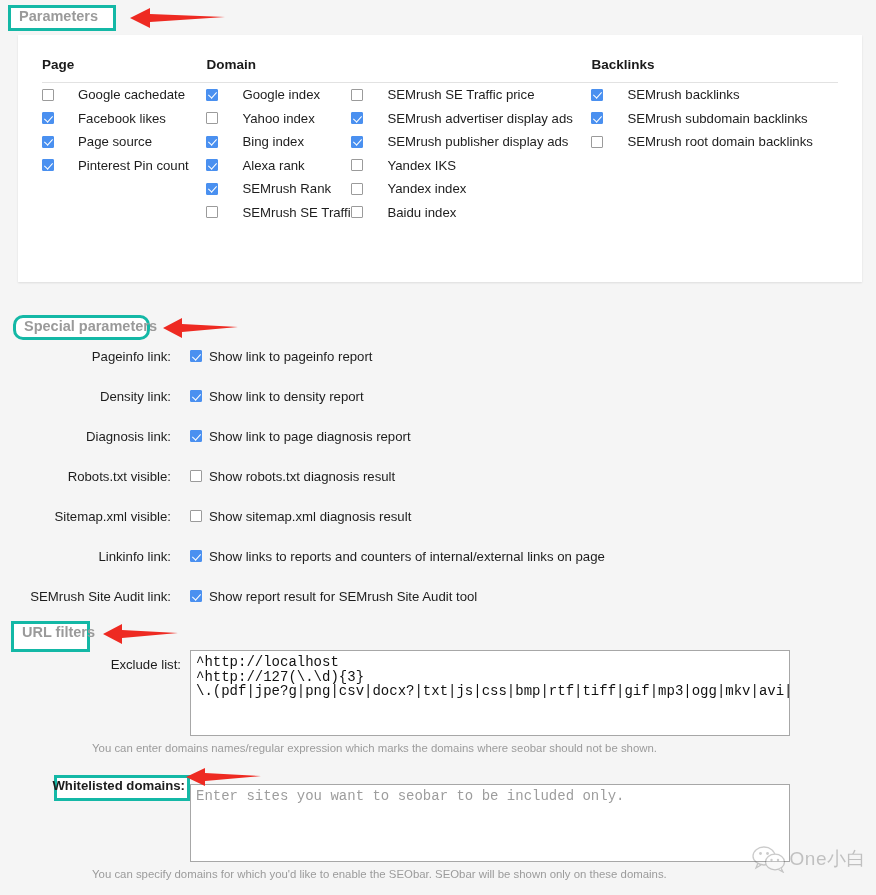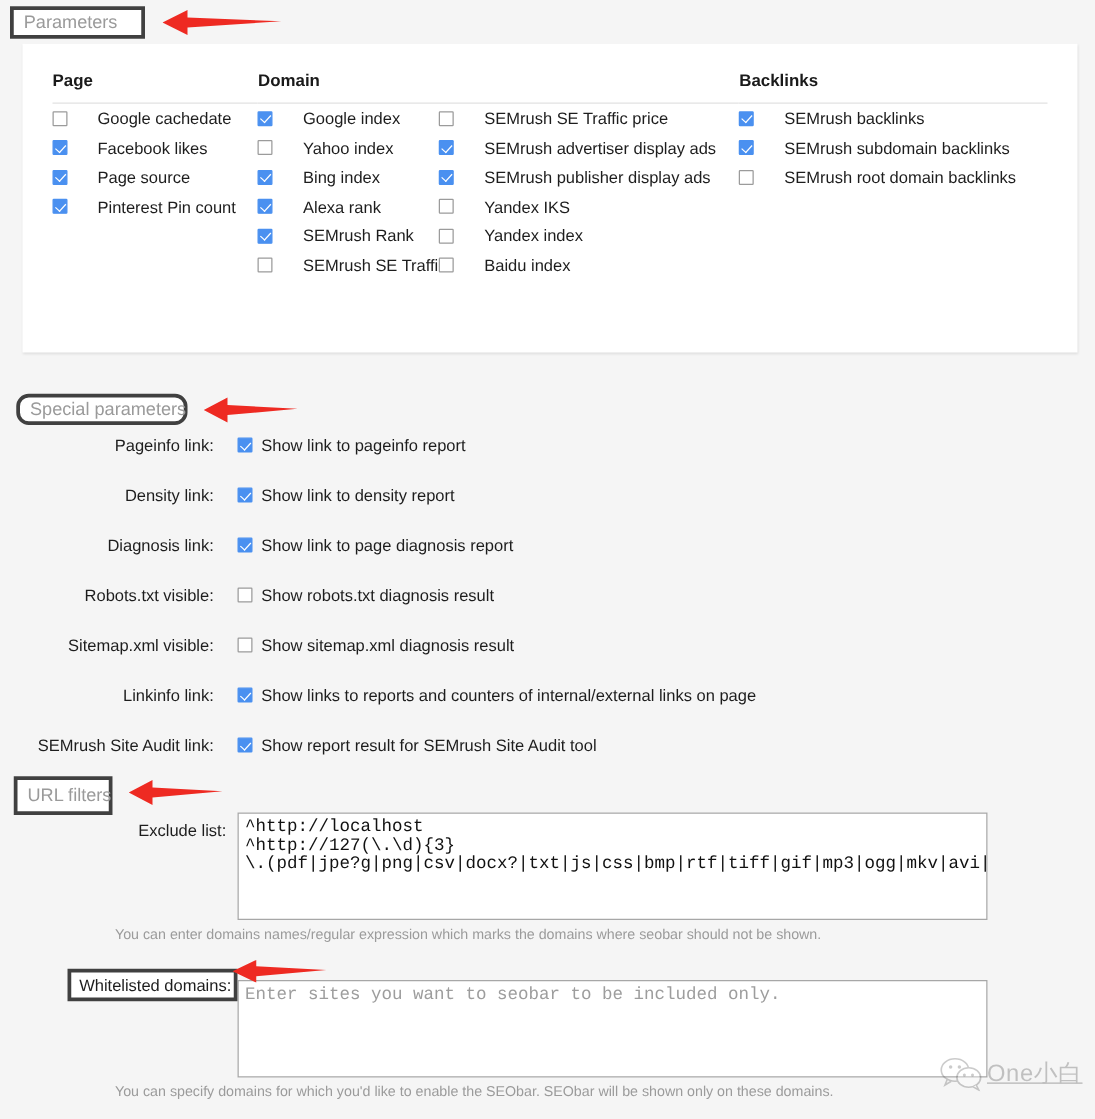--- a/index.html
+++ b/index.html
@@ -10,28 +10,29 @@
     font-family:"Liberation Sans", sans-serif;
     color:#222;
     position:relative;
     overflow:hidden;
     -webkit-font-smoothing:antialiased;
   }
 
   
   .anno-box{
     position:absolute;
-    border:3px solid #404040;
+    border:3px solid #14b8a6;
     background:#ffffff;
-    display:flex; align-items:center;
+    display:flex; align-items:flex-start;
     padding:0 8px;
     font-size:14.5px;
     color:#9a9a9a;
     white-space:nowrap;
     z-index:6;
+    font-weight:bold;
   }
   .anno-arrow{
     position:absolute;
     z-index:6;
     pointer-events:none;
   }
 
   
   .card{
     position:absolute;
@@ -164,21 +165,20 @@
   
   .watermark{
     position:absolute;
     right:10px; bottom:22px;
     display:flex;
     align-items:center;
     gap:4px;
     opacity:.30;
     z-index:7;
     pointer-events:none;
-    text-decoration:underline;
   }
   .wm-text{
     font-size:19px;
     color:#4a4a4a;
     font-family:"Liberation Sans", sans-serif;
     letter-spacing:.5px;
   }
 </style>
 </head>
 <body>

